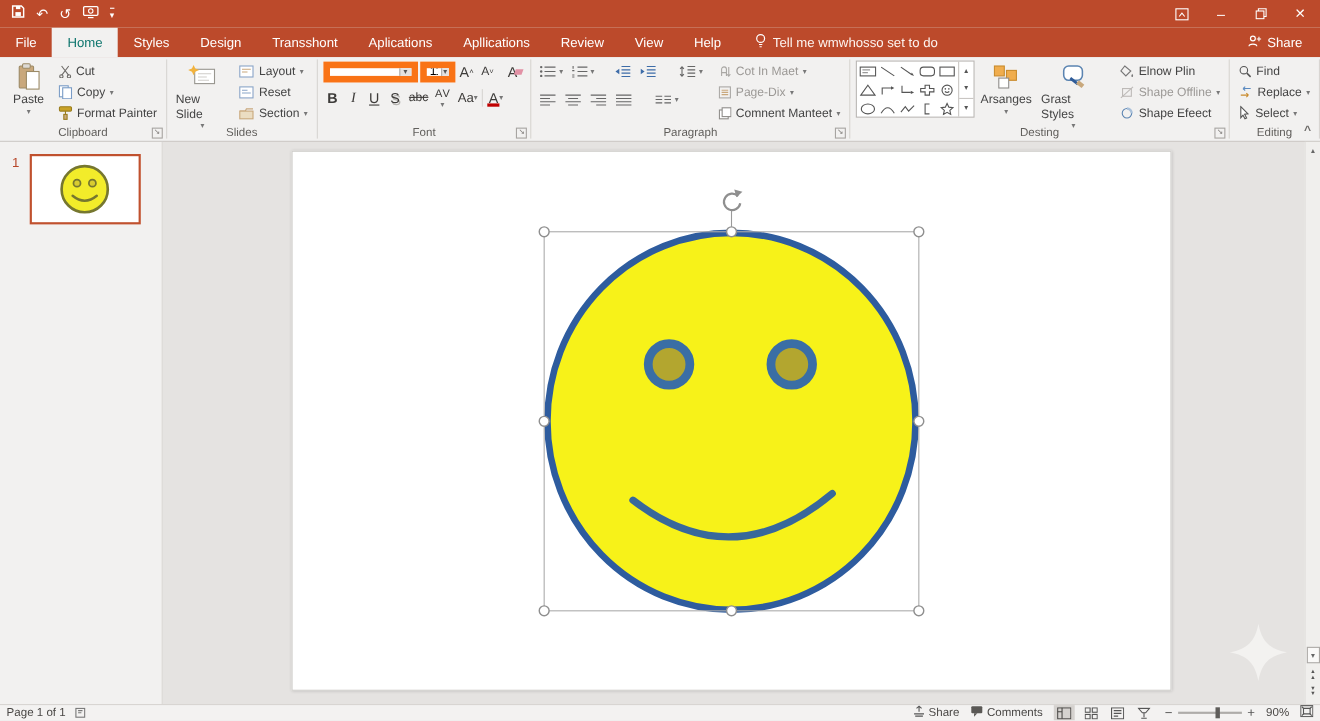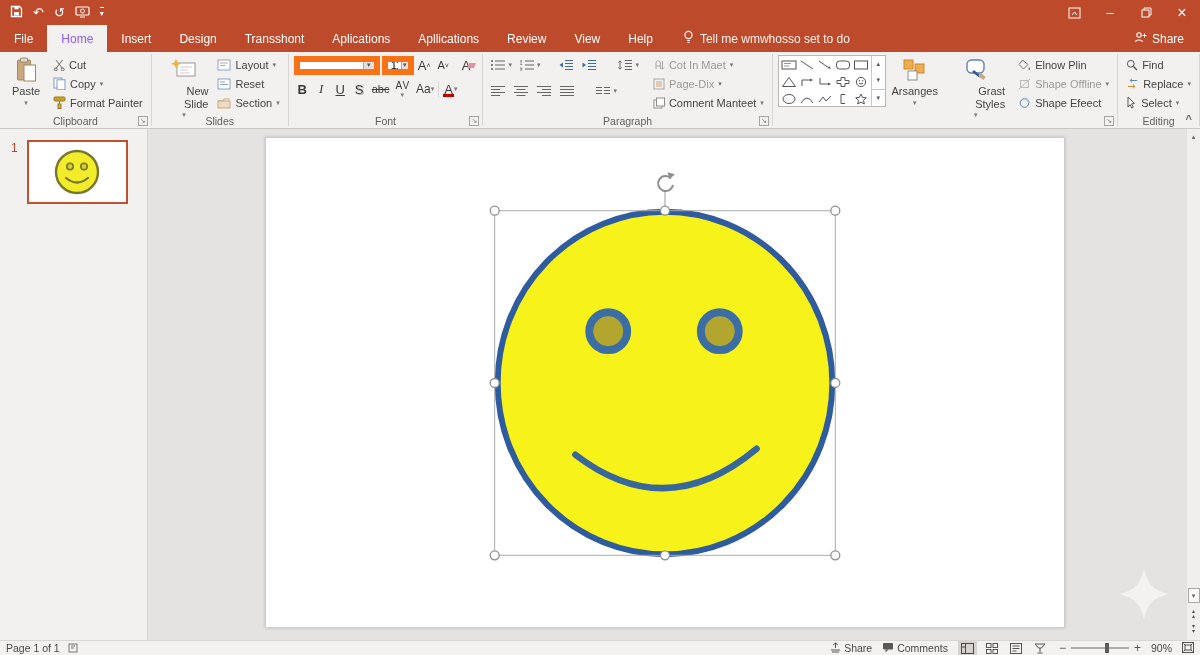--- a/index.html
+++ b/index.html
@@ -12,33 +12,33 @@
   .qat .glyph { font-size:13px; line-height:1; color:#fff; }
   .qmore { font-size:8px; border-top:1px solid #fff; padding-top:1px; }
   .wintitle { position:absolute; left:0; right:0; text-align:center; font-size:12px; color:#fff; pointer-events:none; }
   .winbtns { margin-left:auto; display:flex; height:100%; }
   .winbtn { width:36px; display:flex; align-items:center; justify-content:center; font-size:13px; }
   .winbtn.close { font-size:16px; }
 
   
   .tabrow { height:27px; background:var(--titlebar); display:flex; align-items:stretch; color:#fff; font-size:12px; flex:0 0 auto; }
   .tab { padding:0 14px; display:flex; align-items:center; cursor:default; }
-  .tab.active { background:var(--ribbon_bg); color:#8b5cf6; }
+  .tab.active { background:var(--ribbon_bg); color:#0f766e; }
   .tellme { display:flex; align-items:center; gap:6px; padding:0 10px; margin-left:6px; font-size:12px; color:#fdf4f0; }
   .share-top { margin-left:auto; display:flex; align-items:center; gap:5px; padding:0 16px; font-size:12px; }
 
   
   .ribbon { height:77px; background:var(--ribbon_bg); display:flex; align-items:stretch; position:relative; border-bottom:1px solid #C9C6C3; flex:0 0 auto; }
   .grp { position:relative; display:flex; align-items:flex-start; gap:3px; padding:3px 5px 16px 5px; }
   .grp-label { position:absolute; bottom:1px; left:0; right:0; text-align:center; font-size:10.5px; color:#615f5c; }
   .dlg { position:absolute; right:3px; bottom:2px; width:10px; height:10px; border:1px solid #a7a4a1; color:#7d7a77; font-size:7px; line-height:8px; text-align:center; }
   .dlg::after { content:"↘"; }
   .vr { width:1px; background:#D8D5D2; margin:2px 0; align-self:stretch; flex:0 0 auto; }
 
-  .bigbtn { display:flex; flex-direction:column; align-items:center; justify-content:flex-start; min-width:42px; padding:2px 3px; gap:2px; font-size:11px; color:#444; text-align:right; line-height:1.15; }
+  .bigbtn { display:flex; flex-direction:column; align-items:center; justify-content:flex-start; min-width:42px; padding:2px 3px; gap:2px; font-size:11px; color:#444; text-align:left; line-height:1.15; }
   .bigbtn .ic { height:26px; display:flex; align-items:center; }
   .smcol { display:flex; flex-direction:column; }
   .smbtn { display:flex; align-items:center; gap:4px; font-size:11px; height:19px; padding:0 3px; color:#444; white-space:nowrap; }
   .smbtn.gray { color:#9c9996; }
   .caret { font-size:7px; color:#777; }
   .caret::after { content:"▾"; }
   .bigbtn .caret { margin-top:-1px; }
 
   .combo { height:19px; background:#fff; border:6px solid #f97316; display:flex; align-items:center; }
   .combo input { border:none; outline:none; width:100%; height:100%; font-size:11px; padding:0 3px; font-family:"Liberation Sans",sans-serif; background:transparent; }
@@ -125,21 +125,21 @@
             <path d="M3 3V1h7v7h-2" fill="none" stroke="#fff"></path>
           </svg>
         </div>
       <div class="winbtn close">×</div>
     </div>
   </div>
 
   <div class="tabrow">
     <div class="tab">File</div>
     <div class="tab active">Home</div>
-    <div class="tab">Insert</div>
+    <div class="tab">Styles</div>
     <div class="tab">Design</div>
     <div class="tab">Transshont</div>
     <div class="tab">Aplications</div>
     <div class="tab">Apllications</div>
     <div class="tab">Review</div>
     <div class="tab">View</div>
     <div class="tab">Help</div>
     <div class="tellme">
       <span><svg width="11" height="14" viewBox="0 0 11 14">
             <circle cx="5.5" cy="5" r="3.6" fill="none" stroke="#fff" stroke-width="1.1"></circle>
@@ -548,20 +548,21 @@
         <div class="smbtn">
           <span>
               <svg class="pic" width="13" height="12" viewBox="0 0 13 12">
                 <circle cx="6.5" cy="6" r="4.3" fill="none" stroke="#5B84B1"></circle>
                 <path d="M6.5 1.7A4.3 4.3 0 0 1 10.8 6" stroke="#a9c0da" stroke-width="2.2" fill="none"></path>
               </svg>
             </span>
           <span>Shape Efeect</span>
         </div>
       </div>
+      <span class="grp-label">Desting</span>
       <span class="dlg"></span>
     </div>
     <div class="vr"></div>
 
     <div class="grp">
       <div class="smcol">
         <div class="smbtn">
           <span>
               <svg class="pic" width="12" height="12" viewBox="0 0 12 12">
                 <circle cx="4.8" cy="4.8" r="3.4" fill="none" stroke="#555"></circle>

